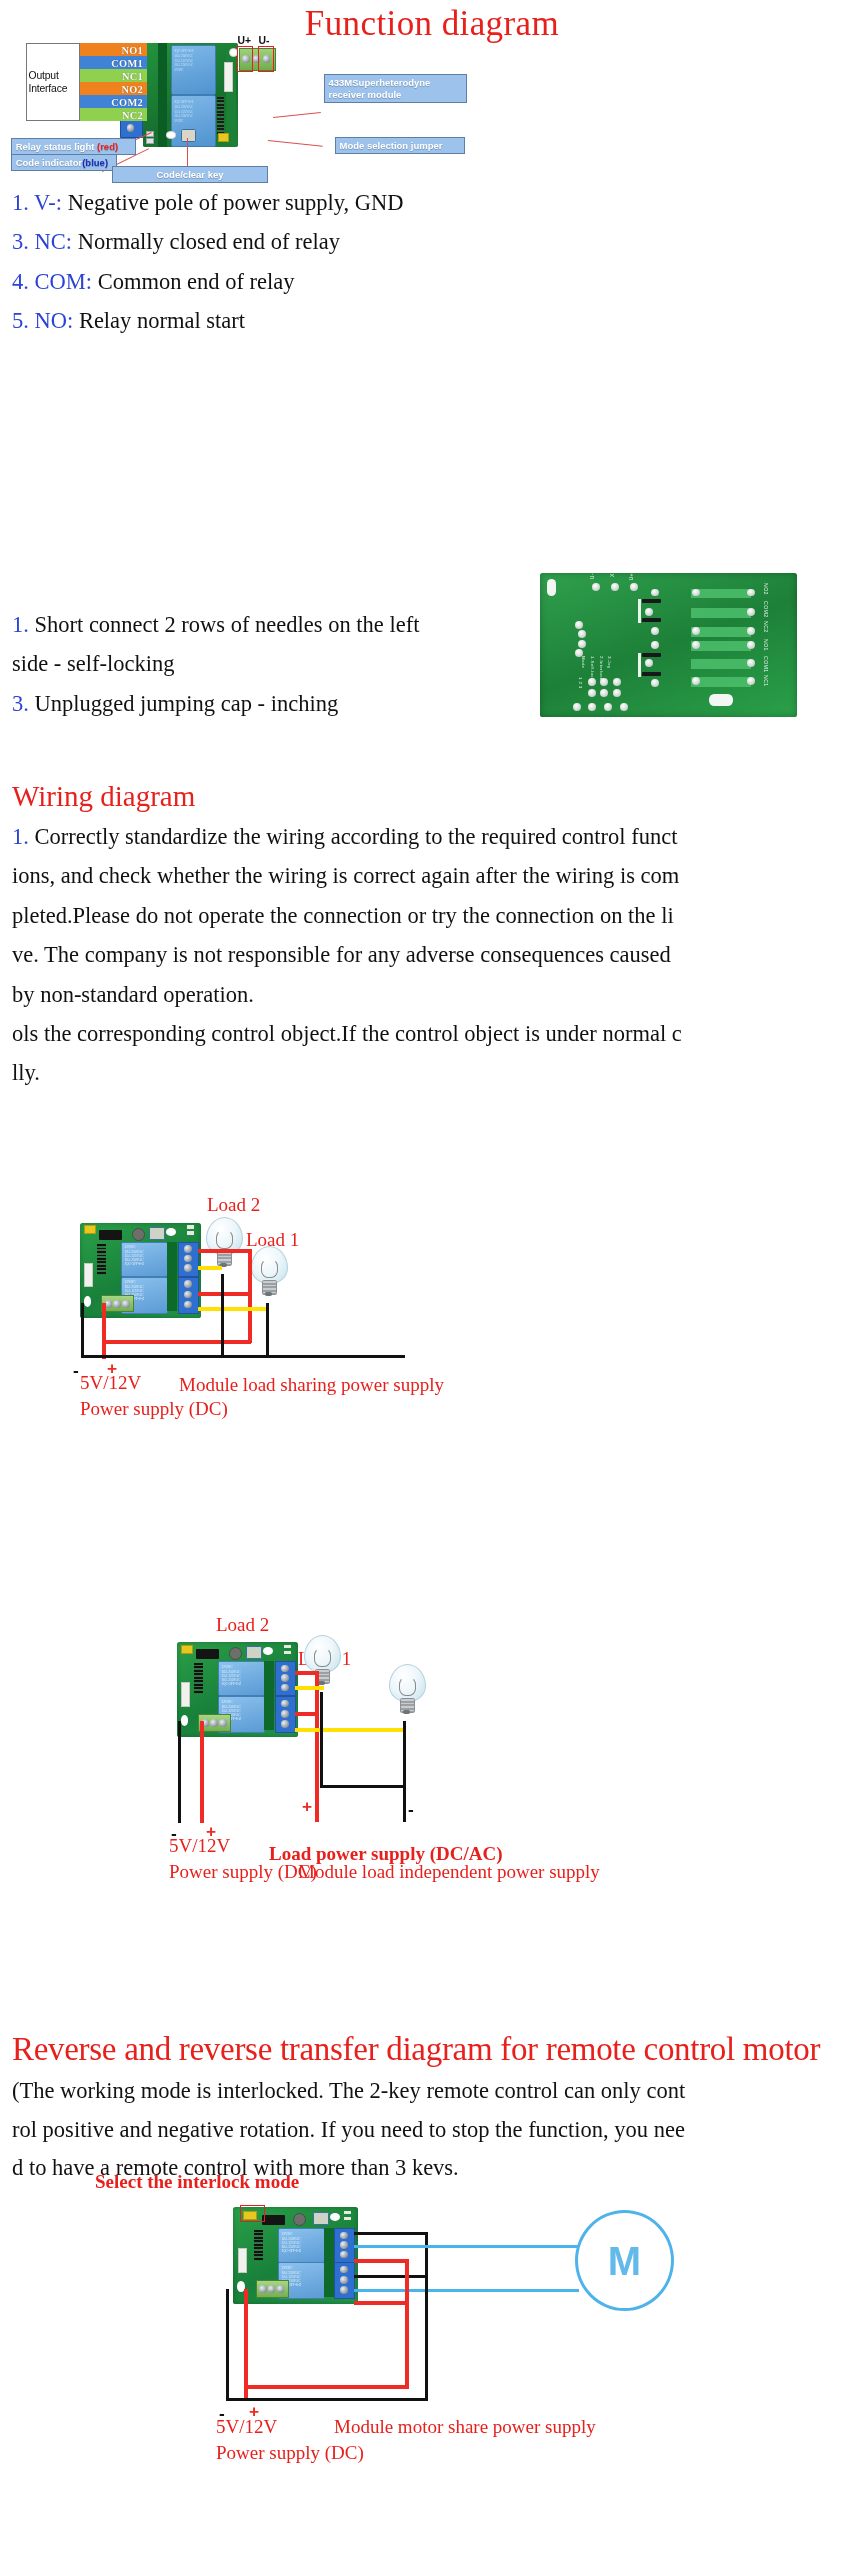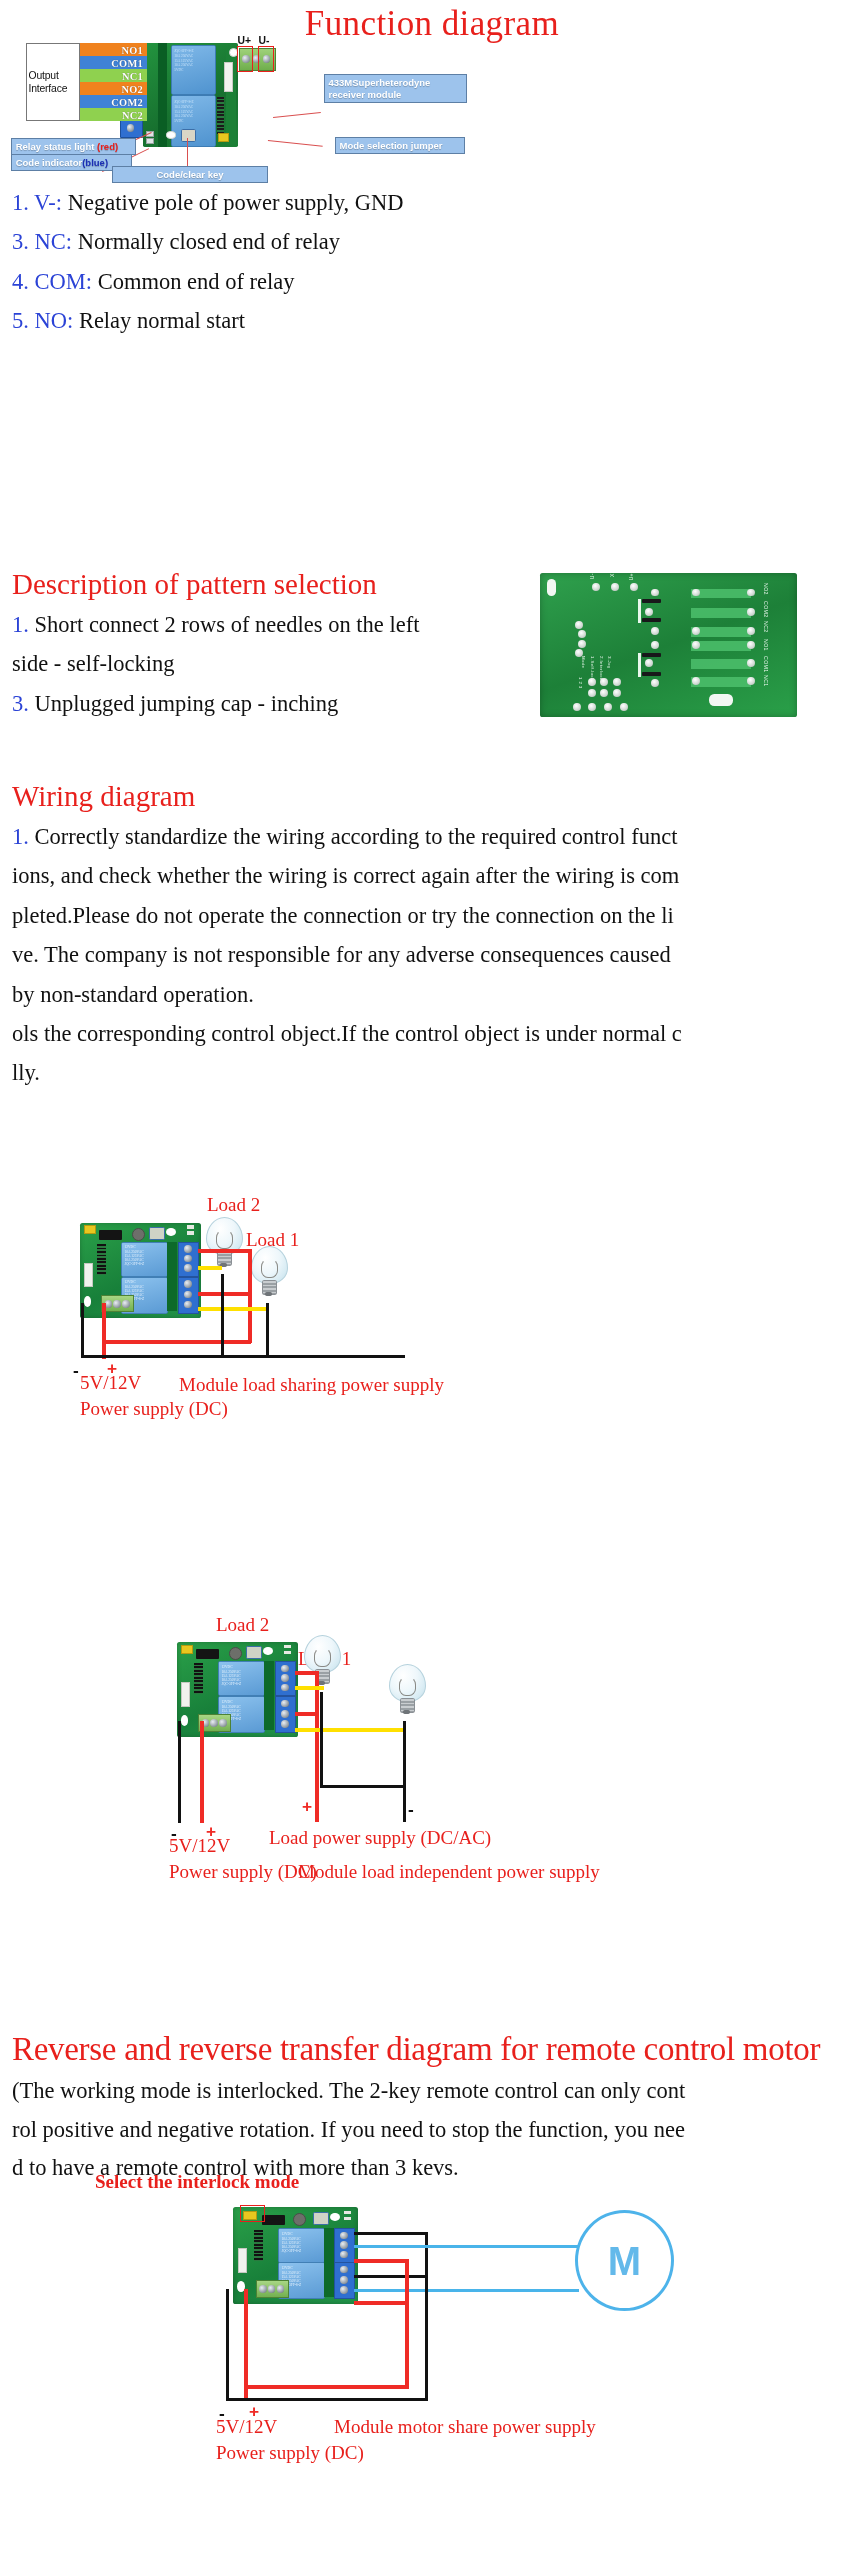--- a/index.html
+++ b/index.html
@@ -227,21 +227,21 @@
   <div class="callout" style="left:324px;top:74px;width:143px;">
     <div>433MSuperheterodyne</div>
     <div>receiver module</div>
   </div>
   <div class="callout" style="left:335px;top:137px;width:130px;">
     <span>Mode selection jumper</span>
   </div>
   <div class="callout" style="left:11.2px;top:138px;width:125px;">
     <span>Relay status light </span><span class="red">(red)</span>
   </div>
-  <div class="callout" style="left:11.2px;top:154px;width:121px;">
+  <div class="callout" style="left:11.2px;top:154px;width:106px;">
     <span>Code indicator</span><span class="blue">(blue)</span>
   </div>
   <div class="callout" style="left:112px;top:166px;width:156px;text-align:center;">
     <span>Code/clear key</span>
   </div>
 
   <div class="para" style="position:absolute;left:12px;top:183px;width:847px;">
     <div class="nowrapline">
       <span class="num">1.</span>
       <span class="key">V-:</span>
@@ -257,21 +257,20 @@
       <span class="key">COM:</span>
       <span>Common end of relay</span>
     </div>
     <div class="nowrapline">
       <span class="num">5.</span>
       <span class="key">NO:</span>
       <span>Relay normal start</span>
     </div>
   </div>
 
-  <div class="heading-red" style="position:absolute;left:12px;top:568px;">Description of pattern selection</div>
 
   <div class="para" style="position:absolute;left:12px;top:605px;width:518px;">
     <div class="nowrapline">
       <span class="num">1.</span>
       <span>Short connect 2 rows of needles on the left</span>
     </div>
     <div class="nowrapline">
       <span>side - self-locking</span>
     </div>
     <div class="nowrapline">
@@ -497,21 +496,21 @@
     <div class="w w-black" style="left:403px;top:102px;width:2.6px;height:101px;"></div>
     <div class="w w-black" style="left:178px;top:102px;width:2.6px;height:102px;"></div>
     <div class="w w-red" style="left:200px;top:102px;width:3.5px;height:102px;"></div>
 
     <div class="sign minus" style="left:171px;top:204px;font-size:17.3px;">-</div>
     <div class="sign plus" style="left:206px;top:202px;font-size:17.3px;">+</div>
     <div class="sign plus" style="left:302px;top:177px;font-size:17.3px;">+</div>
     <div class="sign minus" style="left:408px;top:180px;font-size:17.3px;">-</div>
 
     <div class="cap-red" style="left:169px;top:216px;font-size:19px;">5V/12V</div>
-    <div class="cap-red" style="left:269px;top:208px;font-size:19px;">Load power supply (DC/AC)</div>
+    <div class="cap-red" style="left:269px;top:224px;font-size:19px;font-weight:bold;">Load power supply (DC/AC)</div>
     <div class="cap-red" style="left:169px;top:242px;font-size:19px;">Power supply (DC)</div>
     <div class="cap-red" style="left:298px;top:242px;font-size:19px;">Module load independent power supply</div>
   </div>
 
   <div class="heading-red big" style="position:absolute;left:12px;top:2031px;letter-spacing:-0.3px;">Reverse and reverse transfer diagram for remote control motor</div>
 
   <div class="para" style="position:absolute;left:12px;top:2072px;width:847px;line-height:1.72;">
     <div class="nowrapline"><span>(The working mode is interlocked. The 2-key remote control can only cont</span></div>
     <div class="nowrapline"><span>rol positive and negative rotation. If you need to stop the function, you nee</span></div>
     <div class="nowrapline"><span>d to have a remote control with more than 3 kevs.</span></div>

